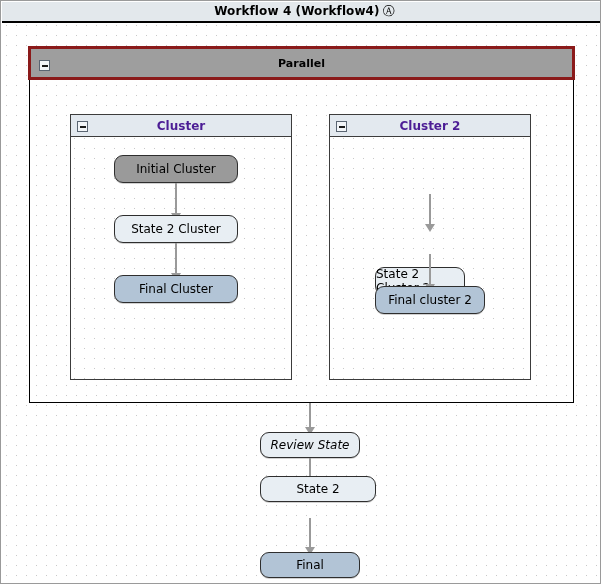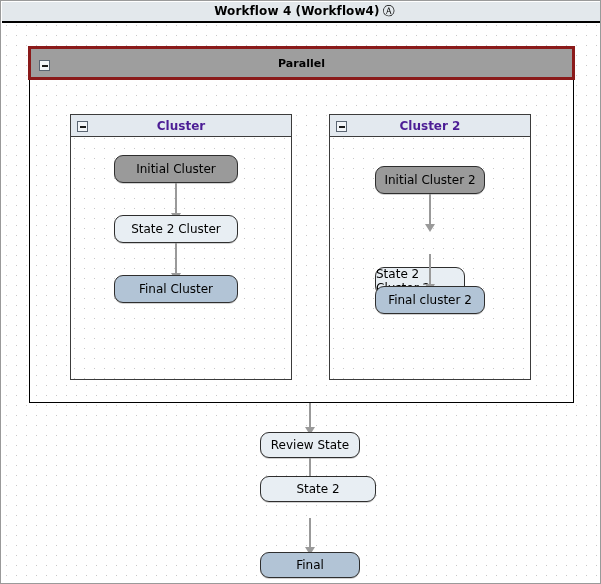--- a/index.html
+++ b/index.html
@@ -230,43 +230,40 @@
         <span>Final Cluster</span>
       </div>
     </div>
 
     <div class="container-box cluster-box cluster-2">
       <div class="cluster-header">
         <div class="collapse-btn collapse-cluster"></div>
         <span class="cluster-header-label">Cluster 2</span>
       </div>
 
-      <div class="node node-initial" style="left:45px; top:51px; width:110px; height:28px;">
-        <span>Initial Cluster 2</span>
-      </div>
 
       <div class="edge" style="left:99px; top:79px; height:36px;"></div>
       <div class="arrowhead" style="left:95px; top:109px;"></div>
 
       <div class="node node-state" style="left:45px; top:128px; width:90px; height:28px;margin-top:24px;">
         <span>State 2 Cluster 2</span>
       </div>
 
       <div class="edge" style="left:99px; top:139px; height:36px;"></div>
       <div class="arrowhead" style="left:95px; top:169px;"></div>
 
       <div class="node node-final" style="left:45px; top:171px; width:110px; height:28px;">
         <span>Final cluster 2</span>
       </div>
     </div>
 
     <div class="edge" style="left:307px; top:379px; height:32px;"></div>
     <div class="arrowhead" style="left:303px; top:403px;"></div>
 
-    <div class="node node-state" style="left:258px; top:408px; width:100px; height:26px;">
+    <div class="node node-state" style="left:258px; top:408px; width:100px; height:26px;font-style:italic;">
       <span>Review State</span>
     </div>
 
     <div class="edge" style="left:307px; top:434px; height:36px;"></div>
     <div class="arrowhead" style="left:303px; top:463px;"></div>
 
     <div class="node node-state" style="left:258px; top:452px; width:116px; height:26px;border-radius:9px;">
       <span>State 2</span>
     </div>
 

